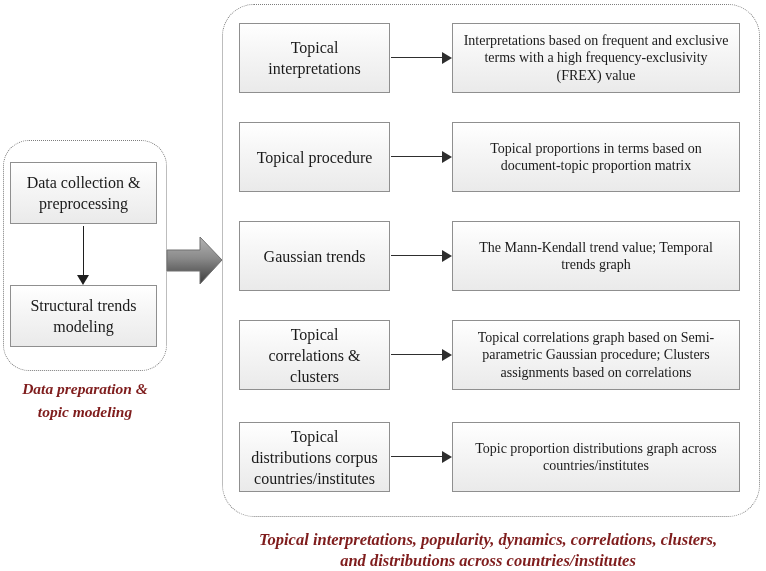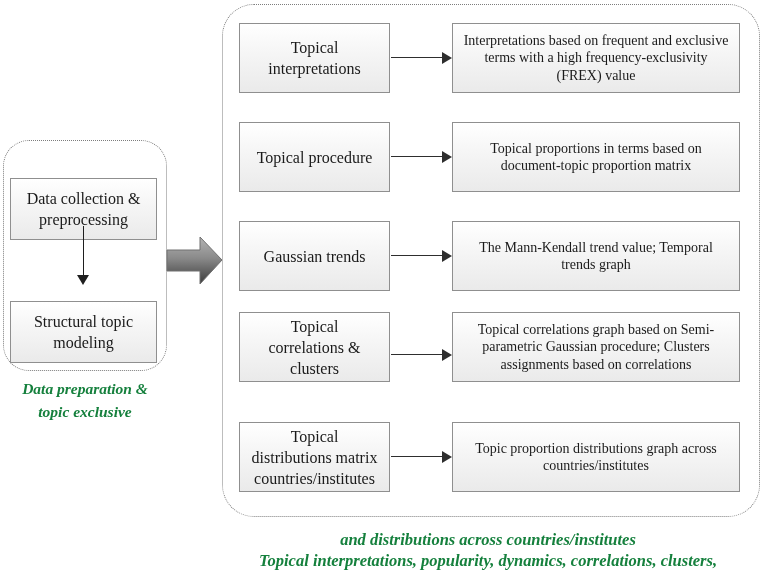--- a/index.html
+++ b/index.html
@@ -33,38 +33,37 @@
     background: linear-gradient(180deg, #ffffff 0%, #f7f7f7 35%, #eaeaea 100%);
     display: flex;
     align-items: center;
     justify-content: center;
     text-align: center;
   }
   .step-box {
     left: 10px; width: 147px; height: 62px;
     font-size: 16px; line-height: 21px;
     padding: 2px 6px;
-    margin-top: 16px;
   }
   #step-box-1 { top: 162px; }
   #step-box-2 { top: 285px; }
   .label-box {
     left: 239px; width: 151px; height: 70px;
     font-size: 16px; line-height: 21px;
     padding: 2px 11px;
   }
   .desc-box {
     left: 452px; width: 288px; height: 70px;
     font-size: 14px; line-height: 17.5px;
     padding: 2px 9px;
   }
   .row-1 .label-box, .row-1 .desc-box { top: 23px; }
   .row-2 .label-box, .row-2 .desc-box { top: 122px; }
   .row-3 .label-box, .row-3 .desc-box { top: 221px; }
-  .row-4 .label-box, .row-4 .desc-box { top: 312px; }
+  .row-4 .label-box, .row-4 .desc-box { top: 320px; }
   .row-5 .label-box, .row-5 .desc-box { top: 422px; }
 
   .h-connector { position: absolute; left: 391px; width: 61px; height: 12px; }
   .row-1 .h-connector { top: 52px; }
   .row-2 .h-connector { top: 151px; }
   .row-3 .h-connector { top: 250px; }
   .row-4 .h-connector { top: 349px; }
   .row-5 .h-connector { top: 451px; }
   .h-line {
     position: absolute; left: 0; top: 5px;
@@ -90,21 +89,21 @@
     border-left: 6px solid transparent;
     border-right: 6px solid transparent;
     border-top: 10px solid #1f1f1f;
   }
   #big-arrow { position: absolute; left: 166px; top: 234px; }
   .caption {
     position: absolute;
     font-weight: bold;
     font-style: italic;
     text-align: center;
-    color: #15803d;
+    color: #7f1d1d;
   }
   #left-caption {
     left: 0px; top: 377px; width: 170px;
     font-size: 15.5px; line-height: 23px;
   }
   #bottom-caption {
     left: 210px; top: 529px; width: 556px;
     font-size: 16.5px; line-height: 21px;
   }
 </style>
@@ -118,26 +117,26 @@
   <div id="step-box-1" class="node-box step-box">
     <span>Data collection &amp; preprocessing</span>
   </div>
 
   <div id="v-connector">
     <div class="v-line"></div>
     <div class="v-head"></div>
   </div>
 
   <div id="step-box-2" class="node-box step-box">
-    <span>Structural topic modeling</span>
+    <span>Structural trends modeling</span>
   </div>
 
   <div id="left-caption" class="caption">
     <div>Data preparation &amp;</div>
-    <div>topic exclusive</div>
+    <div>topic modeling</div>
   </div>
 
   <svg id="big-arrow" width="58" height="53" viewBox="0 0 58 53">
     <defs>
       <linearGradient id="arrowGrad" x1="0" y1="0" x2="0" y2="1">
         <stop offset="0" stop-color="#b3b3b3"></stop>
         <stop offset="0.45" stop-color="#8a8a8a"></stop>
         <stop offset="1" stop-color="#3a3a3a"></stop>
       </linearGradient>
     </defs>
@@ -193,29 +192,29 @@
       <div class="h-line"></div>
       <div class="h-head"></div>
     </div>
     <div class="node-box desc-box">
       <span>Topical correlations graph based on Semi-parametric Gaussian procedure; Clusters assignments based on correlations</span>
     </div>
   </div>
 
   <div class="row-5">
     <div class="node-box label-box">
-      <span>Topical distributions matrix countries/institutes</span>
+      <span>Topical distributions corpus countries/institutes</span>
     </div>
     <div class="h-connector">
       <div class="h-line"></div>
       <div class="h-head"></div>
     </div>
     <div class="node-box desc-box">
       <span>Topic proportion distributions graph across countries/institutes</span>
     </div>
   </div>
 
   <div id="bottom-caption" class="caption">
+    <div>Topical interpretations,  popularity, dynamics, correlations, clusters,</div>
     <div>and distributions across countries/institutes</div>
-    <div>Topical interpretations,  popularity, dynamics, correlations, clusters,</div>
   </div>
 
 </div>
 
 </body></html>

